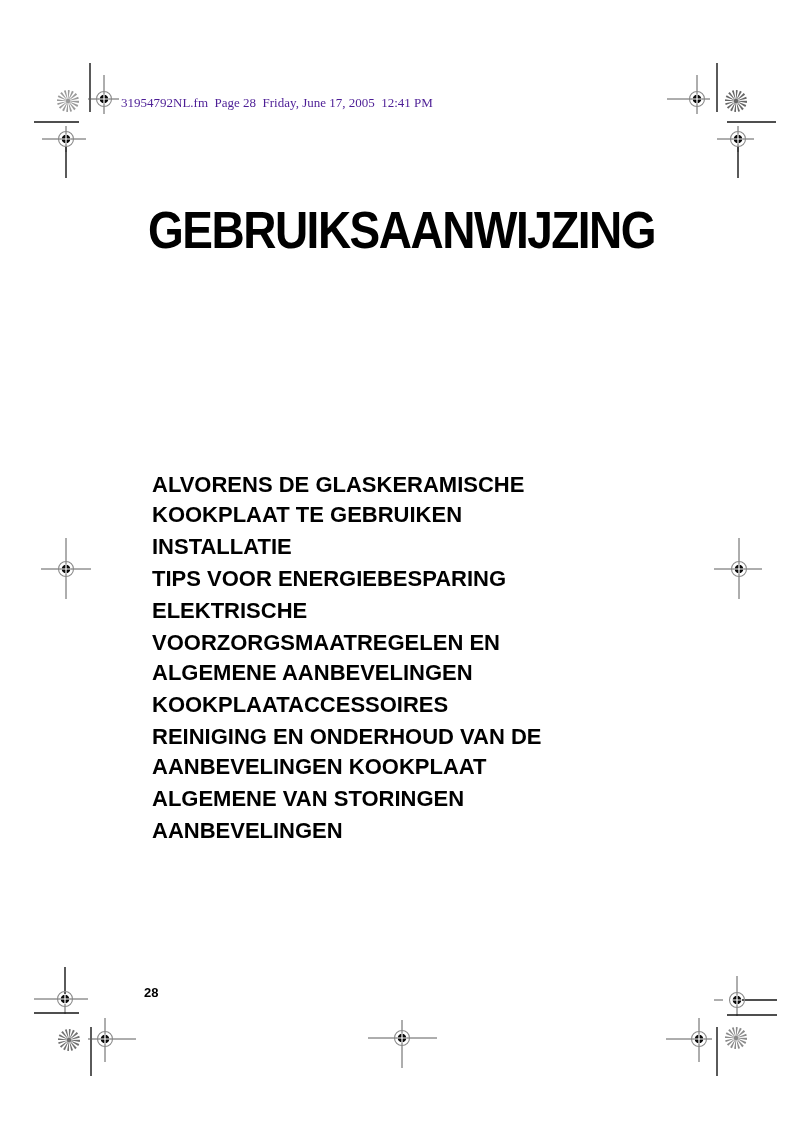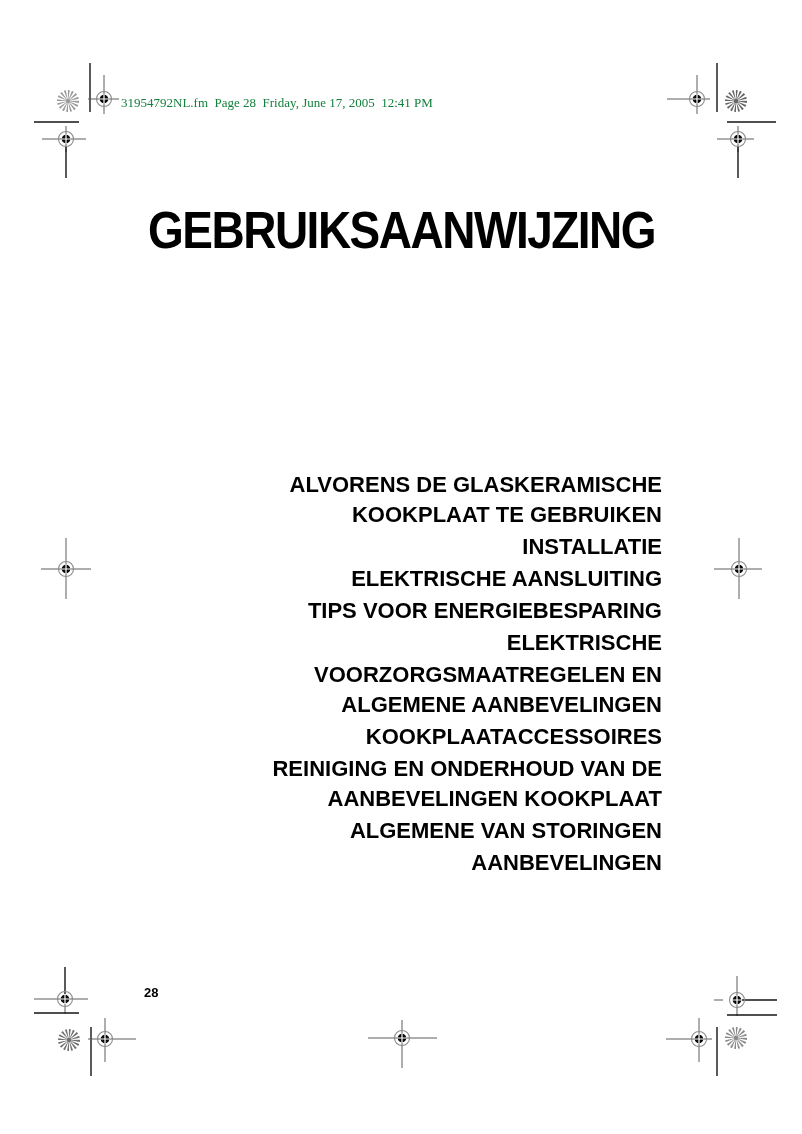--- a/index.html
+++ b/index.html
@@ -10,35 +10,35 @@
     overflow:hidden;
     font-family:"Liberation Sans",sans-serif;
     color:#000;
   }
   .marks{position:absolute;left:0;top:0;width:802px;height:1134px;pointer-events:none;}
   .trim{stroke:#141414;stroke-width:1.4;}
   .arm{stroke:#5c5c5c;stroke-width:1;fill:none;}
   .file-header{
     position:absolute;left:121px;top:95px;
     font-family:"Liberation Serif",serif;
-    font-size:13px;color:#15803d;
+    font-size:13px;color:#4c1d95;
     white-space:pre;
   }
   .doc-title{
     position:absolute;left:148px;top:200px;margin:0;
     font-size:46px;font-weight:bold;letter-spacing:-1.5px;
     transform:scaleY(1.12);transform-origin:left top;
     white-space:nowrap;
   }
   .toc{
     position:absolute;left:152px;top:470px;width:510px;
     font-size:22px;font-weight:bold;line-height:30px;
     white-space:pre-line;
   }
-  .toc-item{margin:0 0 2px 0;text-align:right;}
+  .toc-item{margin:0 0 2px 0;}
   .page-num{
     position:absolute;left:144px;top:985px;
     font-size:13px;font-weight:600;
   }
 </style>
 </head>
 <body>
 
 <div class="page">
 
@@ -136,19 +136,19 @@
       <path class="arm" d="M666 1039H712M699 1018V1062"></path>
         <use href="#tgt" x="699" y="1039"></use>
     </g>
   </svg>
 
   <div class="file-header">31954792NL.fm  Page 28  Friday, June 17, 2005  12:41 PM</div>
 
   <h1 class="doc-title">GEBRUIKSAANWIJZING</h1>
 
   <div class="toc"><div class="toc-item">ALVORENS DE GLASKERAMISCHE
-KOOKPLAAT TE GEBRUIKEN</div><div class="toc-item">INSTALLATIE</div><div class="toc-item">ELEKTRISCHE AANSLUITING</div><div class="toc-item">TIPS VOOR ENERGIEBESPARING</div><div class="toc-item">ELEKTRISCHE</div><div class="toc-item">VOORZORGSMAATREGELEN EN
+KOOKPLAAT TE GEBRUIKEN</div><div class="toc-item">INSTALLATIE</div><div class="toc-item">TIPS VOOR ENERGIEBESPARING</div><div class="toc-item">ELEKTRISCHE</div><div class="toc-item">VOORZORGSMAATREGELEN EN
 ALGEMENE AANBEVELINGEN</div><div class="toc-item">KOOKPLAATACCESSOIRES</div><div class="toc-item">REINIGING EN ONDERHOUD VAN DE
 AANBEVELINGEN KOOKPLAAT</div><div class="toc-item">ALGEMENE VAN STORINGEN</div><div class="toc-item">AANBEVELINGEN</div></div>
 
   <div class="page-num">28</div>
 
 </div>
 
 </body></html>

